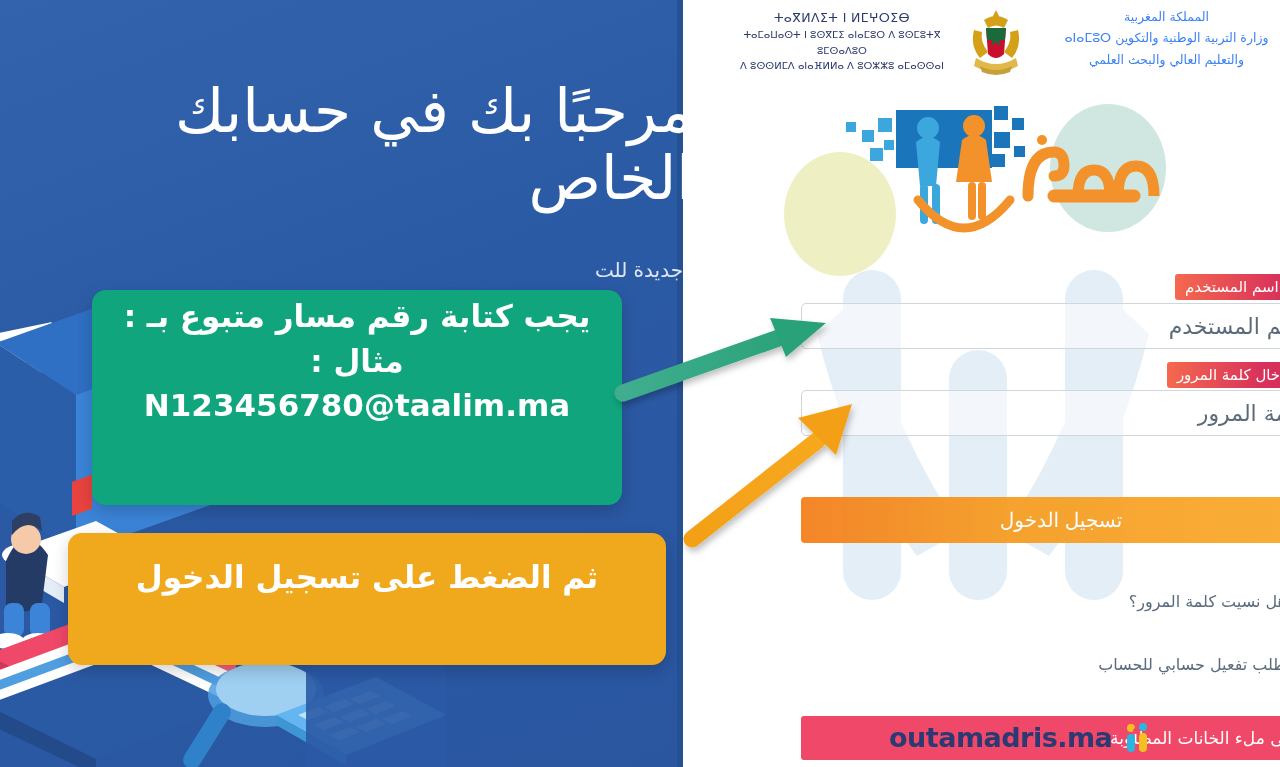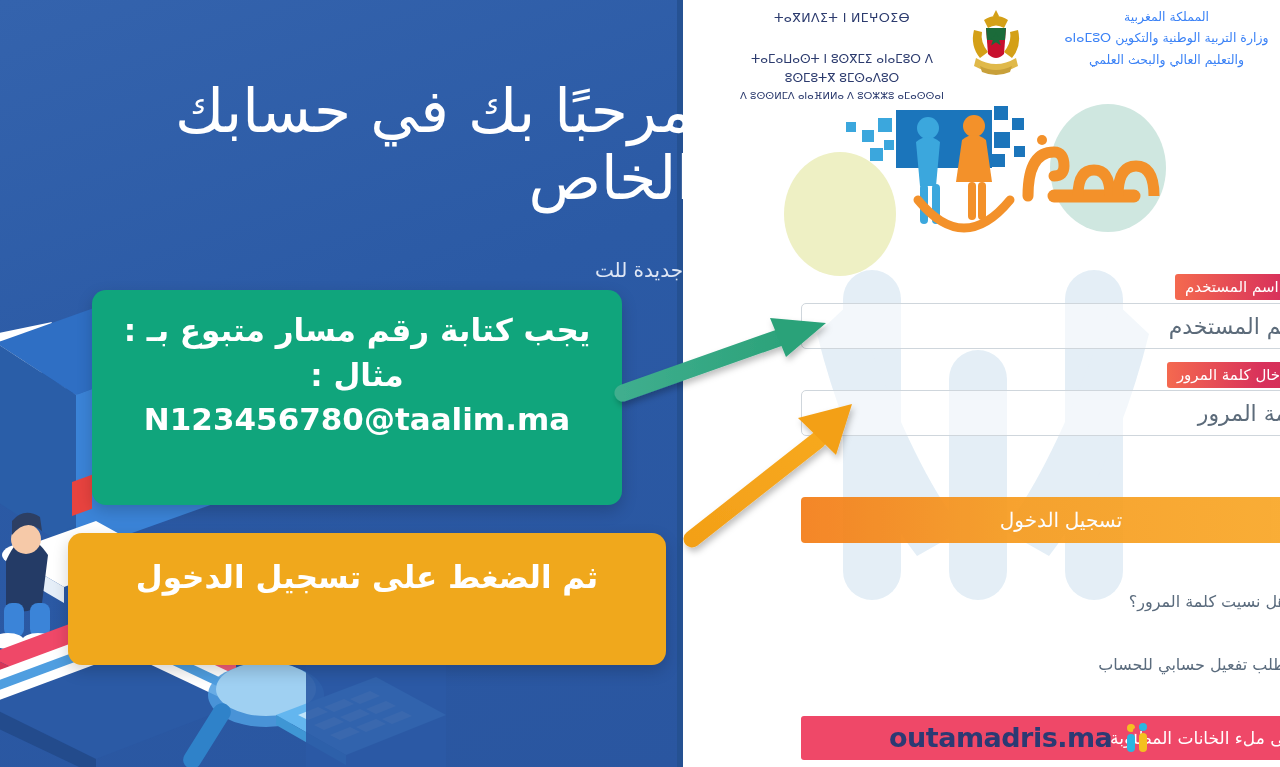--- a/index.html
+++ b/index.html
@@ -48,21 +48,21 @@
 
   
   .callout{
     position:absolute; border-radius:14px; color:#fff;
     text-align:center; direction:rtl; font-weight:700;
     box-shadow:0 6px 16px rgba(0,0,0,.18);
   }
   .callout-green{
     left:92px; top:290px; width:530px; height:215px;
     background:#10a57c;
-    padding:18px 26px 0 26px;
+    padding:4px 26px 0 26px;
     font-size:31px; line-height:1.44;
   }
   .callout-green .ex-line{ font-size:31px; }
   .callout-orange{
     left:68px; top:533px; width:598px; height:132px;
     background:#f0a81c;
     padding:22px 24px 0 24px;
     font-size:31px; line-height:1.45;
   }
 
@@ -78,21 +78,21 @@
   
   .min-header{
     position:absolute; left:0; top:4px; width:597px; height:72px;
   }
   .min-amazigh{
     position:absolute; left:48px; top:4px; width:222px;
     text-align:center; color:#2c3b6e; font-size:12px; line-height:1.55;
     font-family:"DejaVu Sans",sans-serif; direction:ltr;
   }
   .min-amazigh .l1{ font-size:12.5px; letter-spacing:.4px;}
-  .min-amazigh .l2{ font-size:12px;margin-top:23px; }
+  .min-amazigh .l2{ font-size:10px; }
   .min-amazigh .l3{ font-size:10px; }
   .min-arabic{
     position:absolute; right:6px; top:2px; width:215px;
     text-align:center; color:#3b82f6; font-size:12.5px; line-height:1.7;
     direction:rtl;
   }
   .coat{ position:absolute; left:281px; top:2px; width:64px; height:72px; }
   .coat svg{width:100%;height:100%;display:block;}
 
   

